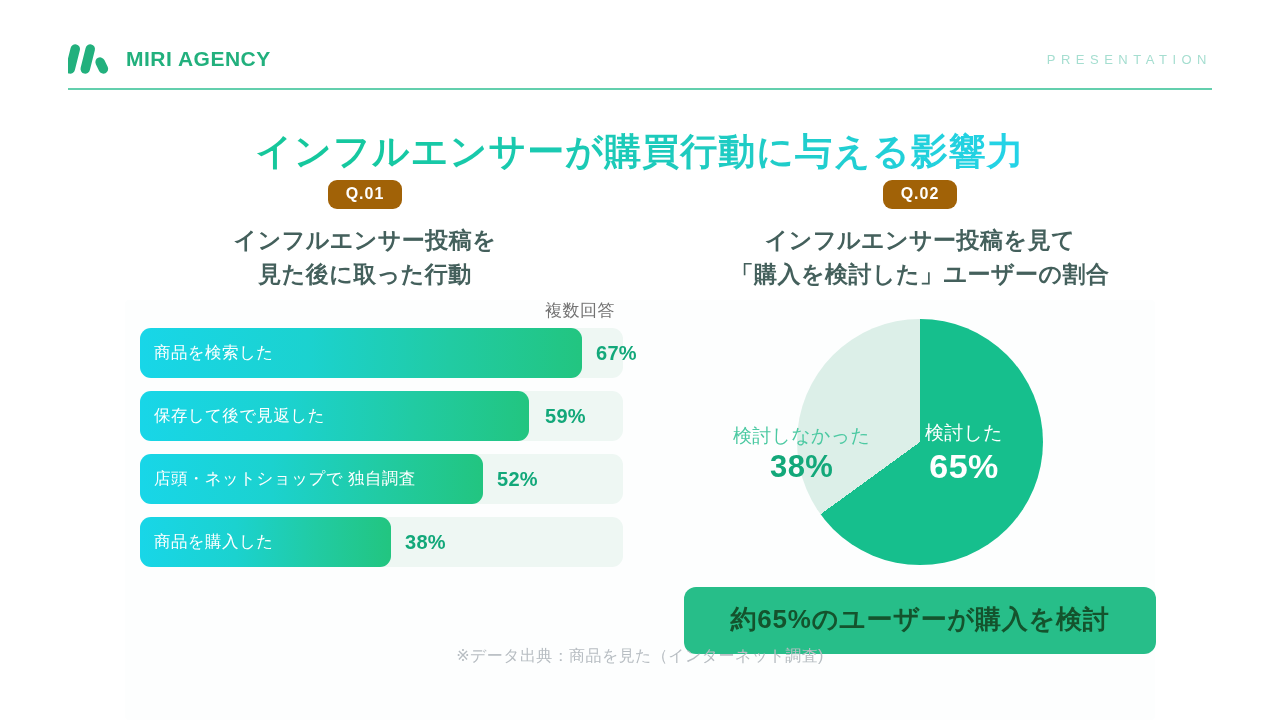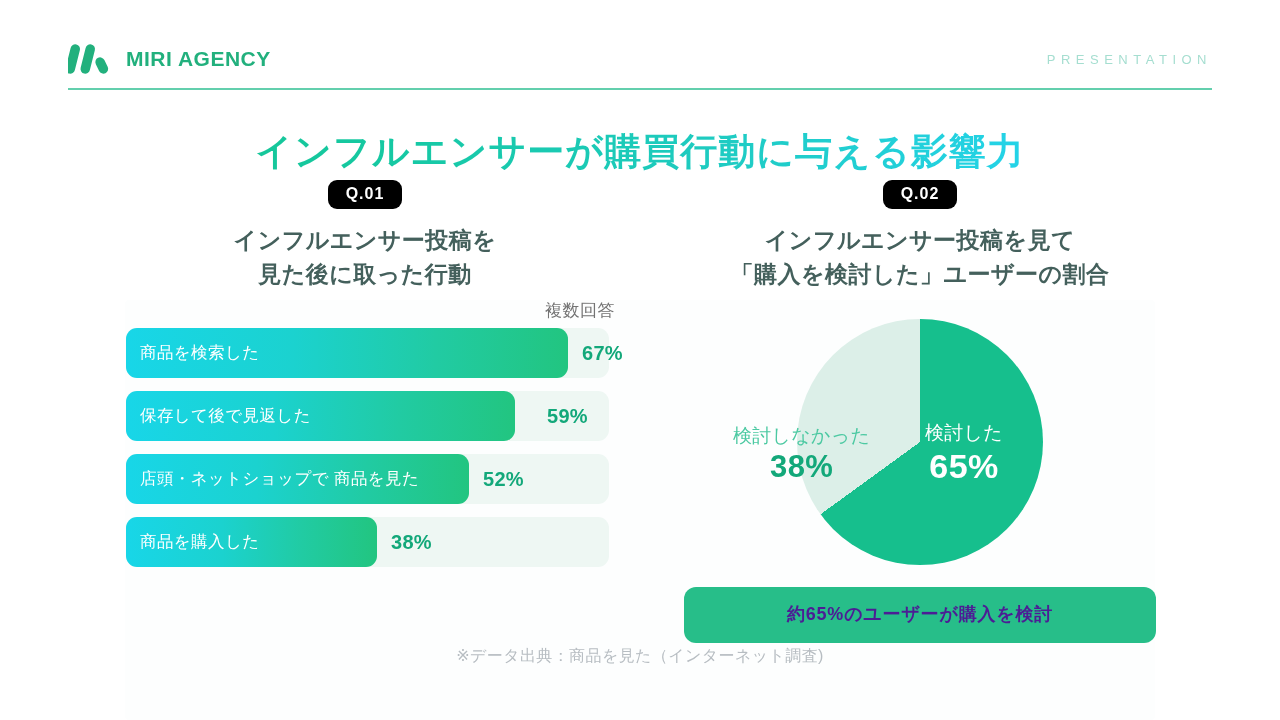--- a/index.html
+++ b/index.html
@@ -90,21 +90,21 @@
     -webkit-background-clip: text;
     background-clip: text;
     color: transparent;
     -webkit-text-fill-color: transparent;
     white-space: nowrap;
   }
 
   
   .q-badge {
     display: inline-block;
-    background: #000000;
+    background: #a16207;
     color: #ffffff;
     font-size: 16px;
     font-weight: 700;
     letter-spacing: 1px;
     padding: 6px 18px 7px;
     border-radius: 9px;
     line-height: 1;
   }
   .q-heading {
     font-size: 23px;
@@ -135,21 +135,21 @@
   .bars {
     margin-top: 6px;
     display: flex;
     flex-direction: column;
     gap: 13px;
   }
   .bar-row {
     position: relative;
     height: 50px;
     width: 483px;
-    margin-left: 26px;
+    margin-left: 40px;
     background: #eef7f3;
     border-radius: 11px;
   }
   .bar-fill {
     position: absolute;
     left: 0;
     top: 0;
     height: 50px;
     border-radius: 11px;
     background: linear-gradient(90deg, #18d6e8 0%, #1bd2cf 38%, #21cba3 70%, #22c580 100%);
@@ -226,22 +226,22 @@
     margin-top: 36px;
   }
   .pie-label-other .name { color: #4cc9a2; }
   .pie-label-other .pct { font-size: 31px; margin-top: 2px; }
 
   .callout {
     width: 472px;
     margin: 22px auto 0;
     background: #27be89;
     border-radius: 12px;
-    color: #4c1d95;
-    font-size: 18px;
+    color: #14532d;
+    font-size: 26px;
     font-weight: 700;
     letter-spacing: 0.8px;
     padding: 15px 0 17px;
     white-space: nowrap;
   }
 
   
   .footer-note {
     position: absolute;
     left: 0;
@@ -291,25 +291,25 @@
       <div class="bar-row">
         <div class="bar-fill" style="width: 442px;">
           <span class="bar-label">商品を検索した</span>
         </div>
         <span class="bar-value" style="left: 456px;">67%</span>
       </div>
       <div class="bar-row">
         <div class="bar-fill" style="width: 389px;">
           <span class="bar-label">保存して後で見返した</span>
         </div>
-        <span class="bar-value" style="left: 421px;">59%</span>
+        <span class="bar-value" style="left: 405px;">59%</span>
       </div>
       <div class="bar-row">
         <div class="bar-fill" style="width: 343px;">
-          <span class="bar-label">店頭・ネットショップで 商品を見た</span>
+          <span class="bar-label">店頭・ネットショップで 独自調査</span>
         </div>
         <span class="bar-value" style="left: 357px;">52%</span>
       </div>
       <div class="bar-row">
         <div class="bar-fill" style="width: 251px;">
           <span class="bar-label">商品を購入した</span>
         </div>
         <span class="bar-value" style="left: 265px;">38%</span>
       </div>
     </div>

